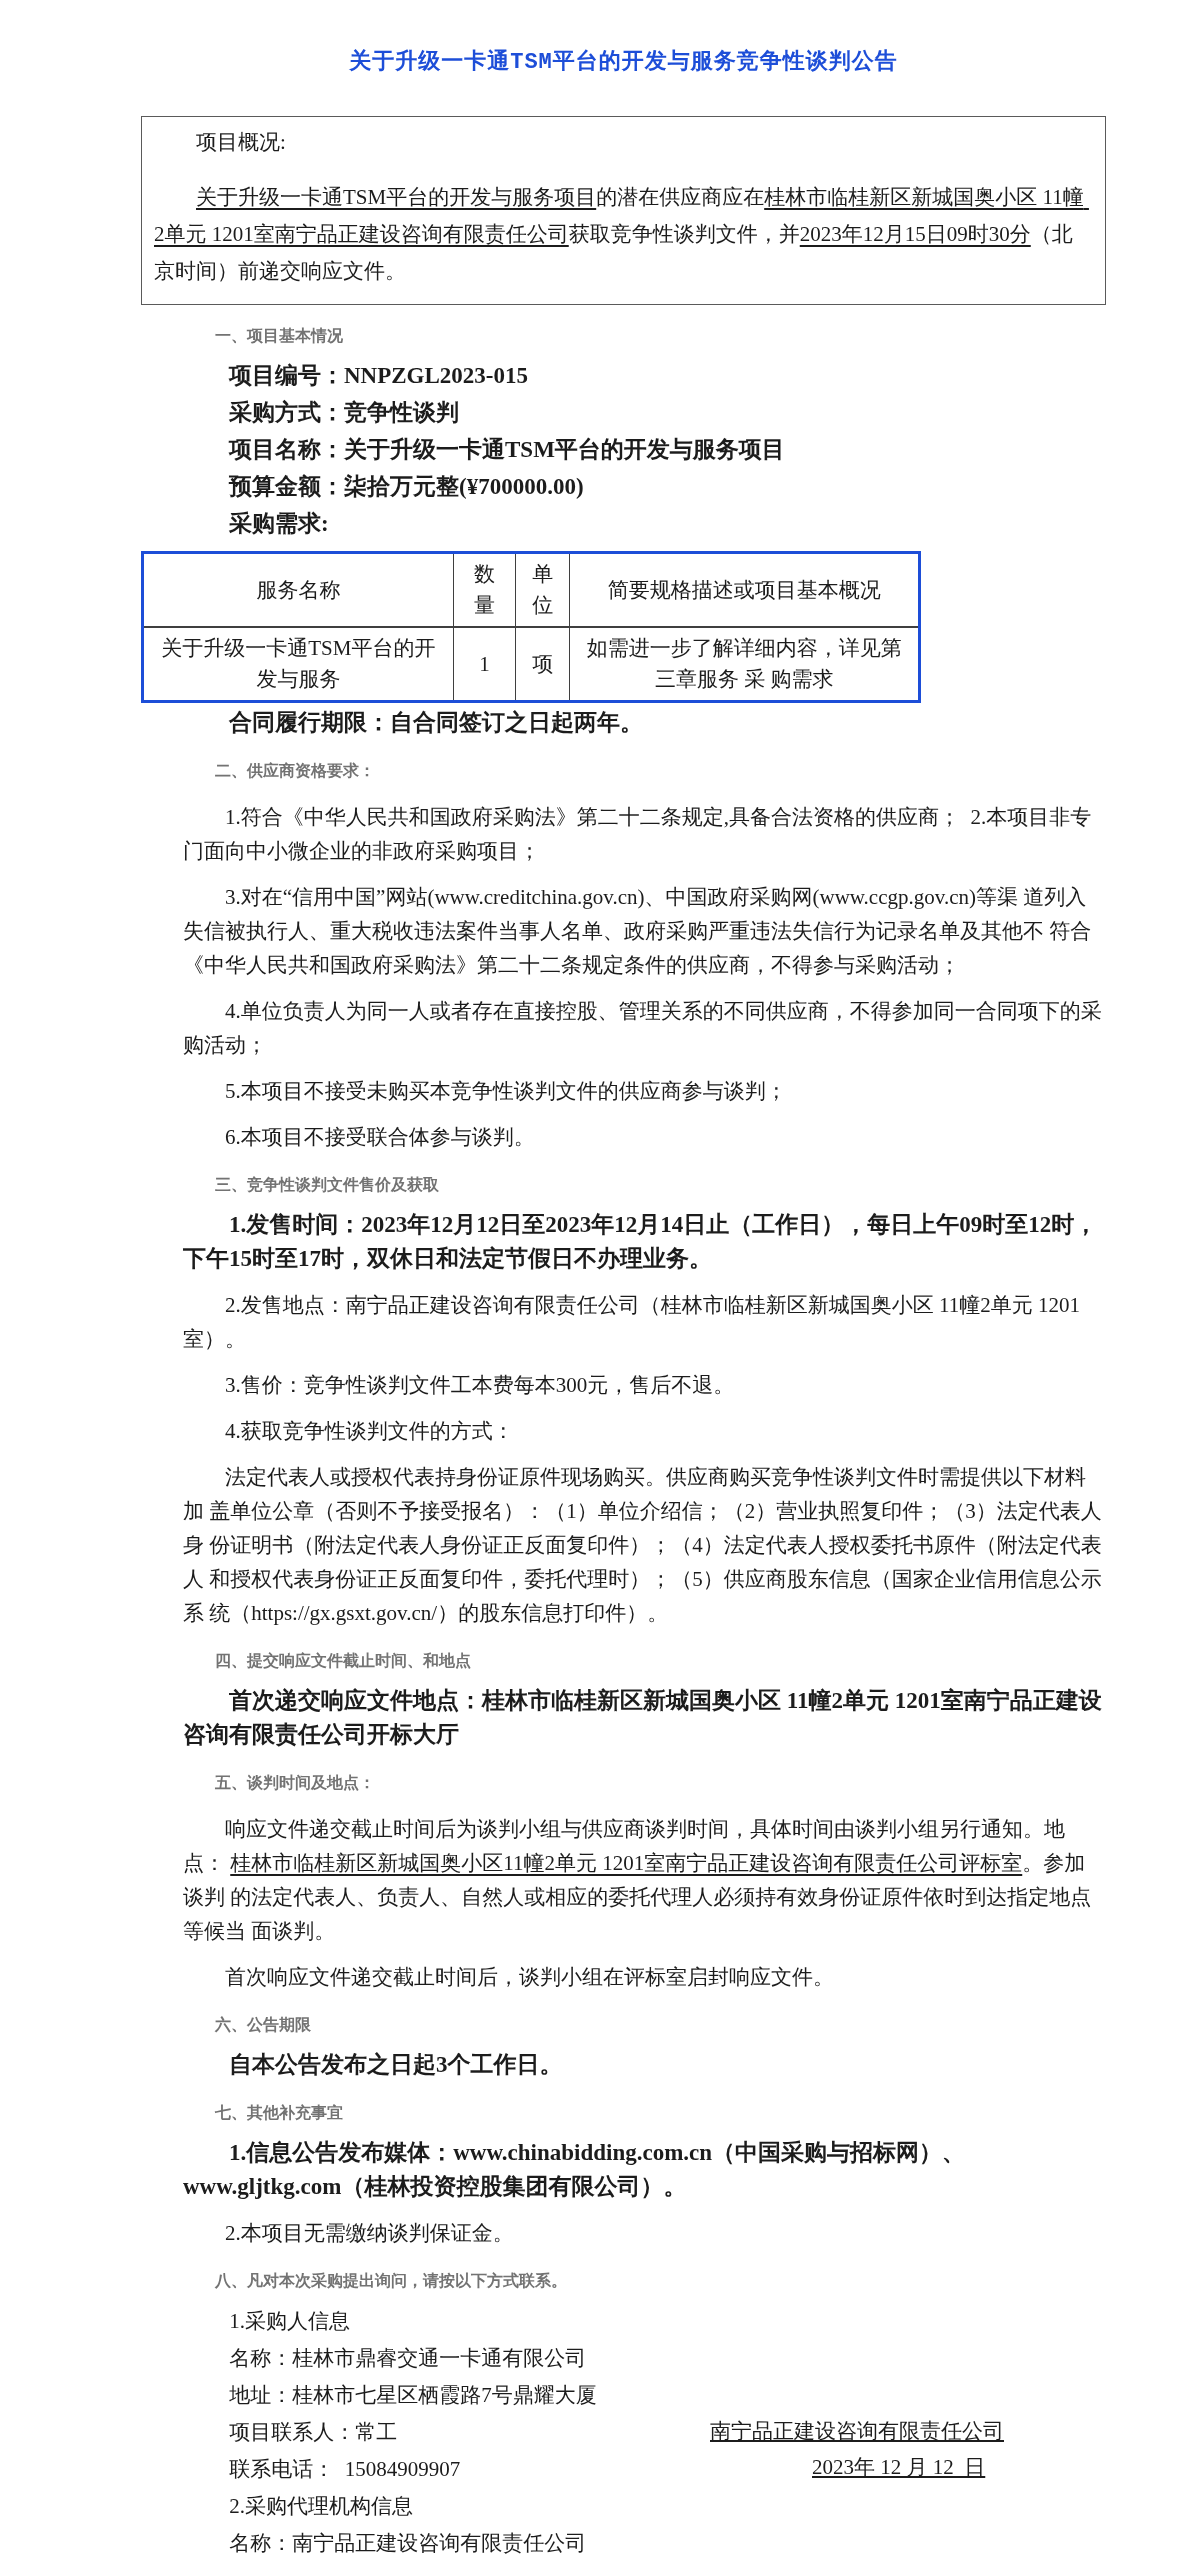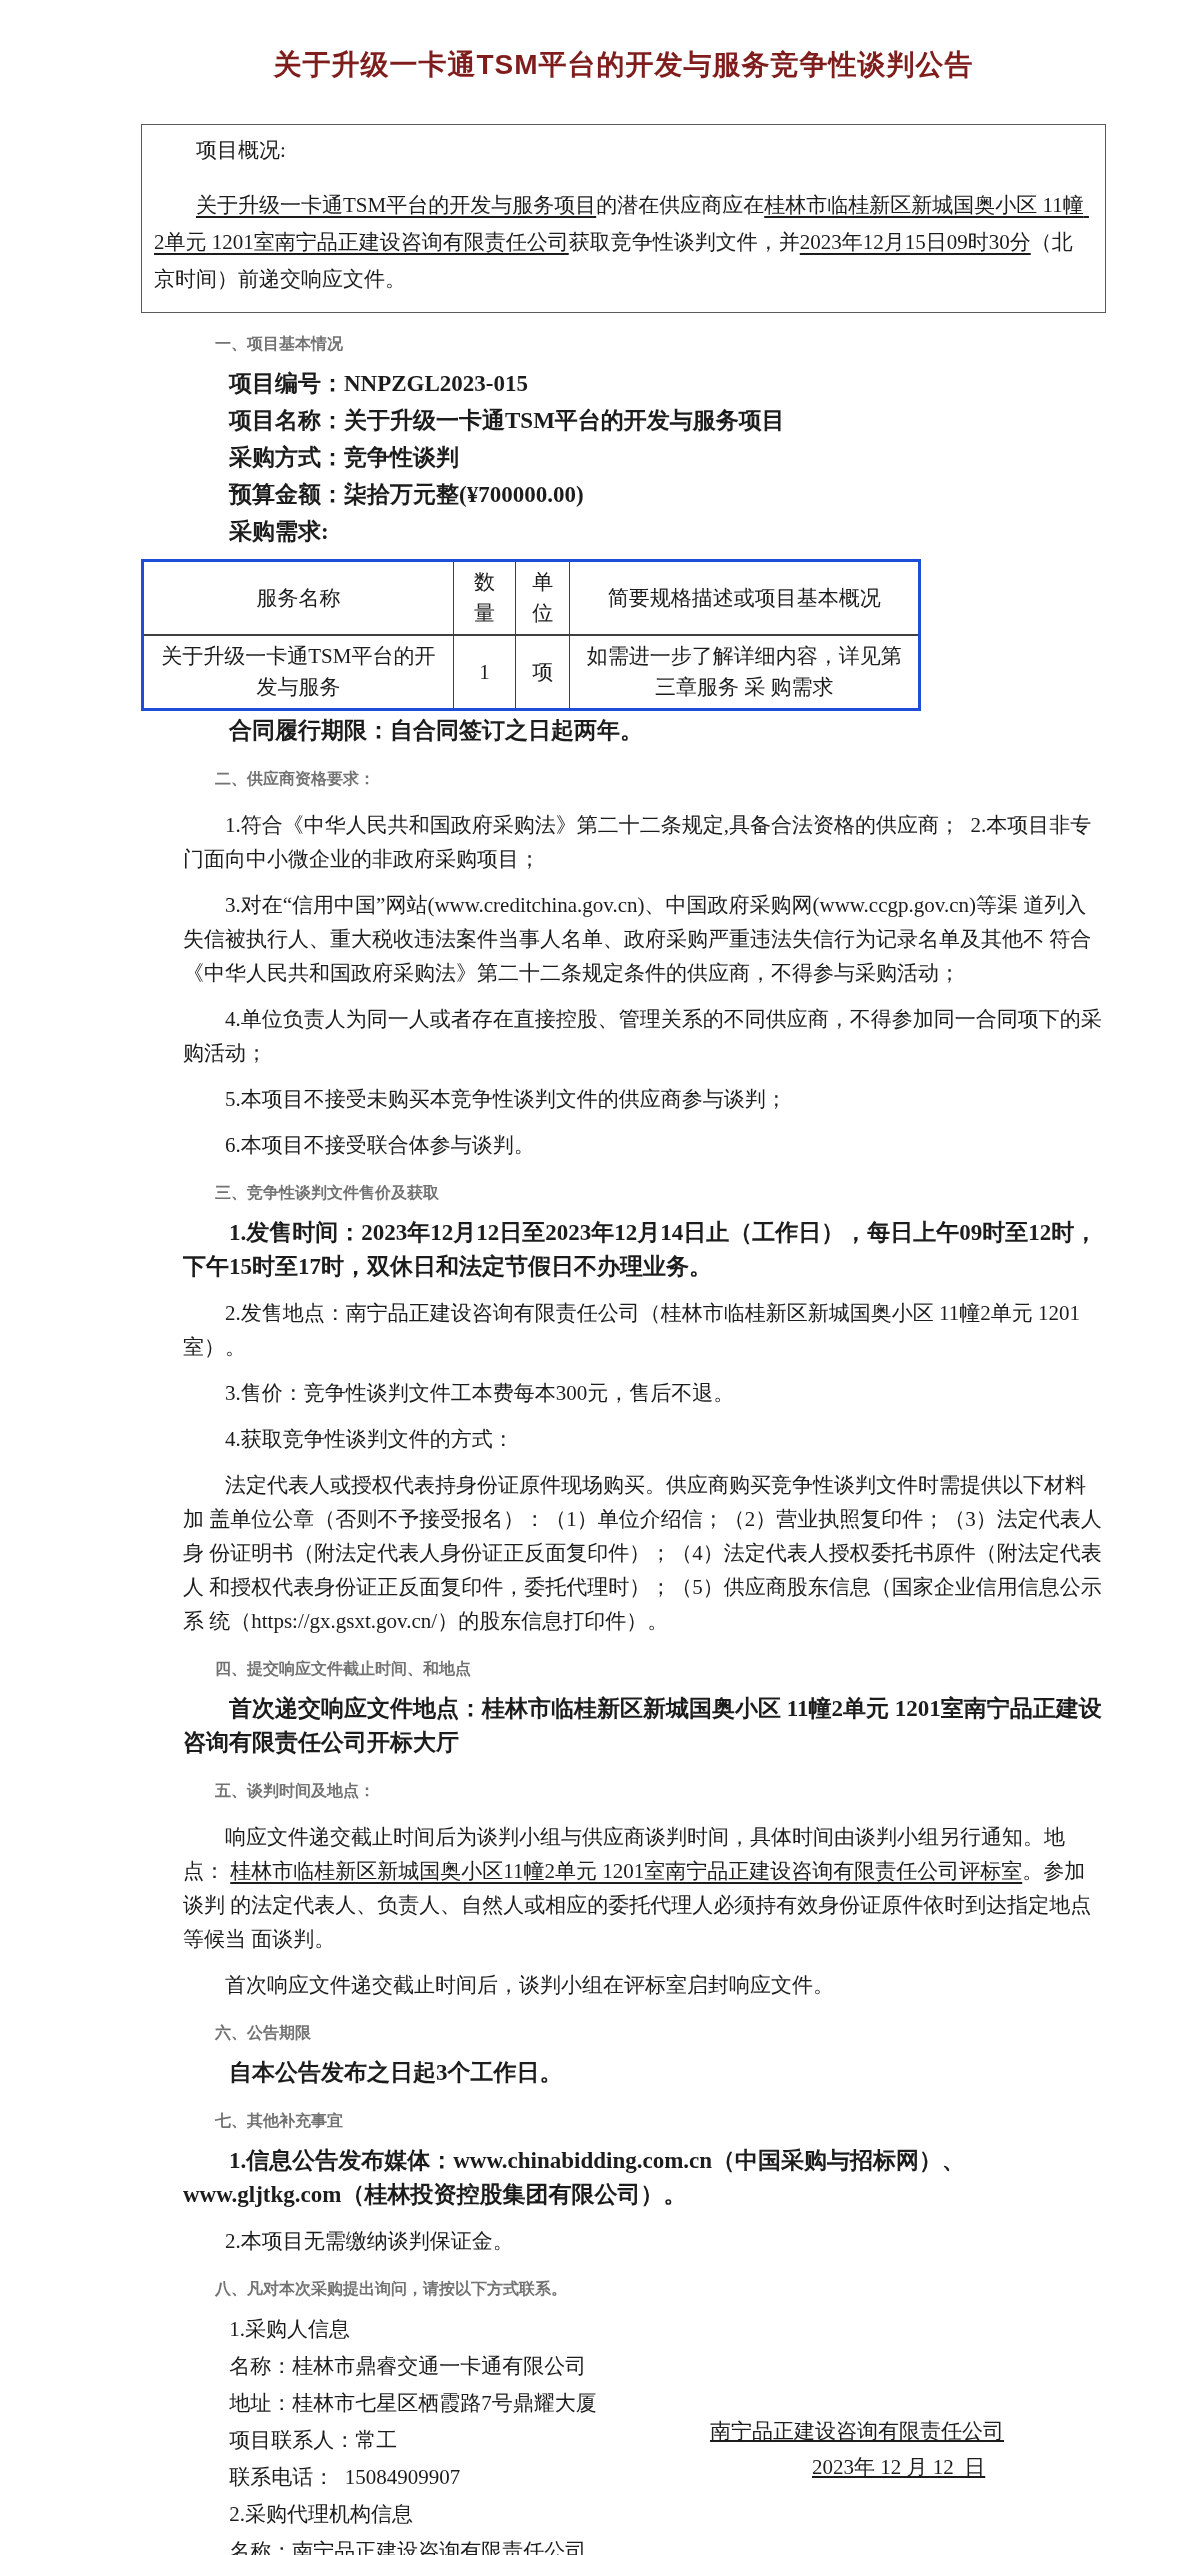--- a/index.html
+++ b/index.html
@@ -2,22 +2,22 @@
 <html lang="zh"><head>
 <meta charset="utf-8">
 <style>
   html,body{margin:0;padding:0;}
   body{
     width:1200px;height:2555px;background:#ffffff;position:relative;overflow:hidden;
     font-family:"Liberation Serif","DejaVu Serif",serif;color:#1c1c1c;
   }
   .page{padding:46px 94px 0 141px;}
   .title{
-    font-family:Liberation Sans, sans-serif;font-weight:bold;
-    font-size:28px;text-align:center;margin:0 0 40px 0;letter-spacing:1px;color:#7f1d1d;
+    font-family:Liberation Mono, monospace;font-weight:bold;
+    font-size:22px;text-align:center;margin:0 0 40px 0;letter-spacing:1px;color:#1d4ed8;
   }
   
   .box{border:1px solid #5a5a5a;padding:8px 12px 14px 12px;}
   .box .label{font-size:21px;line-height:34px;text-indent:2em;white-space:pre-wrap;}
   .box .para{font-size:21px;line-height:37px;text-indent:2em;margin-top:20px;white-space:pre-wrap;}
   .u{text-decoration:underline;text-underline-offset:4px;}
   
   .h{
     font-family:Liberation Serif, serif;font-weight:bold;
     font-size:16px;line-height:34px;margin:14px 0 6px 42px;text-indent:2em;color:#737373;
@@ -49,22 +49,22 @@
 
   <h1 class="title">关于升级一卡通TSM平台的开发与服务竞争性谈判公告</h1>
 
   <div class="box">
     <div class="label">项目概况:</div>
     <div class="para"><span class="u">关于升级一卡通TSM平台的开发与服务项目</span><span>的潜在供应商应在</span><span class="u">桂林市临桂新区新城国奥小区 11幢 2单元 1201室南宁品正建设咨询有限责任公司</span><span>获取竞争性谈判文件，并</span><span class="u">2023年12月15日09时30分</span><span>（北京时间）前递交响应文件。</span></div>
   </div>
 
   <div class="h">一、项目基本情况</div>
   <div class="line">项目编号：NNPZGL2023-015</div>
+  <div class="line">采购方式：竞争性谈判</div>
   <div class="line">项目名称：关于升级一卡通TSM平台的开发与服务项目</div>
-  <div class="line">采购方式：竞争性谈判</div>
   <div class="line">预算金额：柒拾万元整(¥700000.00)</div>
   <div class="line">采购需求:</div>
 
   <table class="req">
     <colgroup>
         <col class="c1">
         <col class="c2">
         <col class="c3">
         <col class="c4">
       </colgroup>

